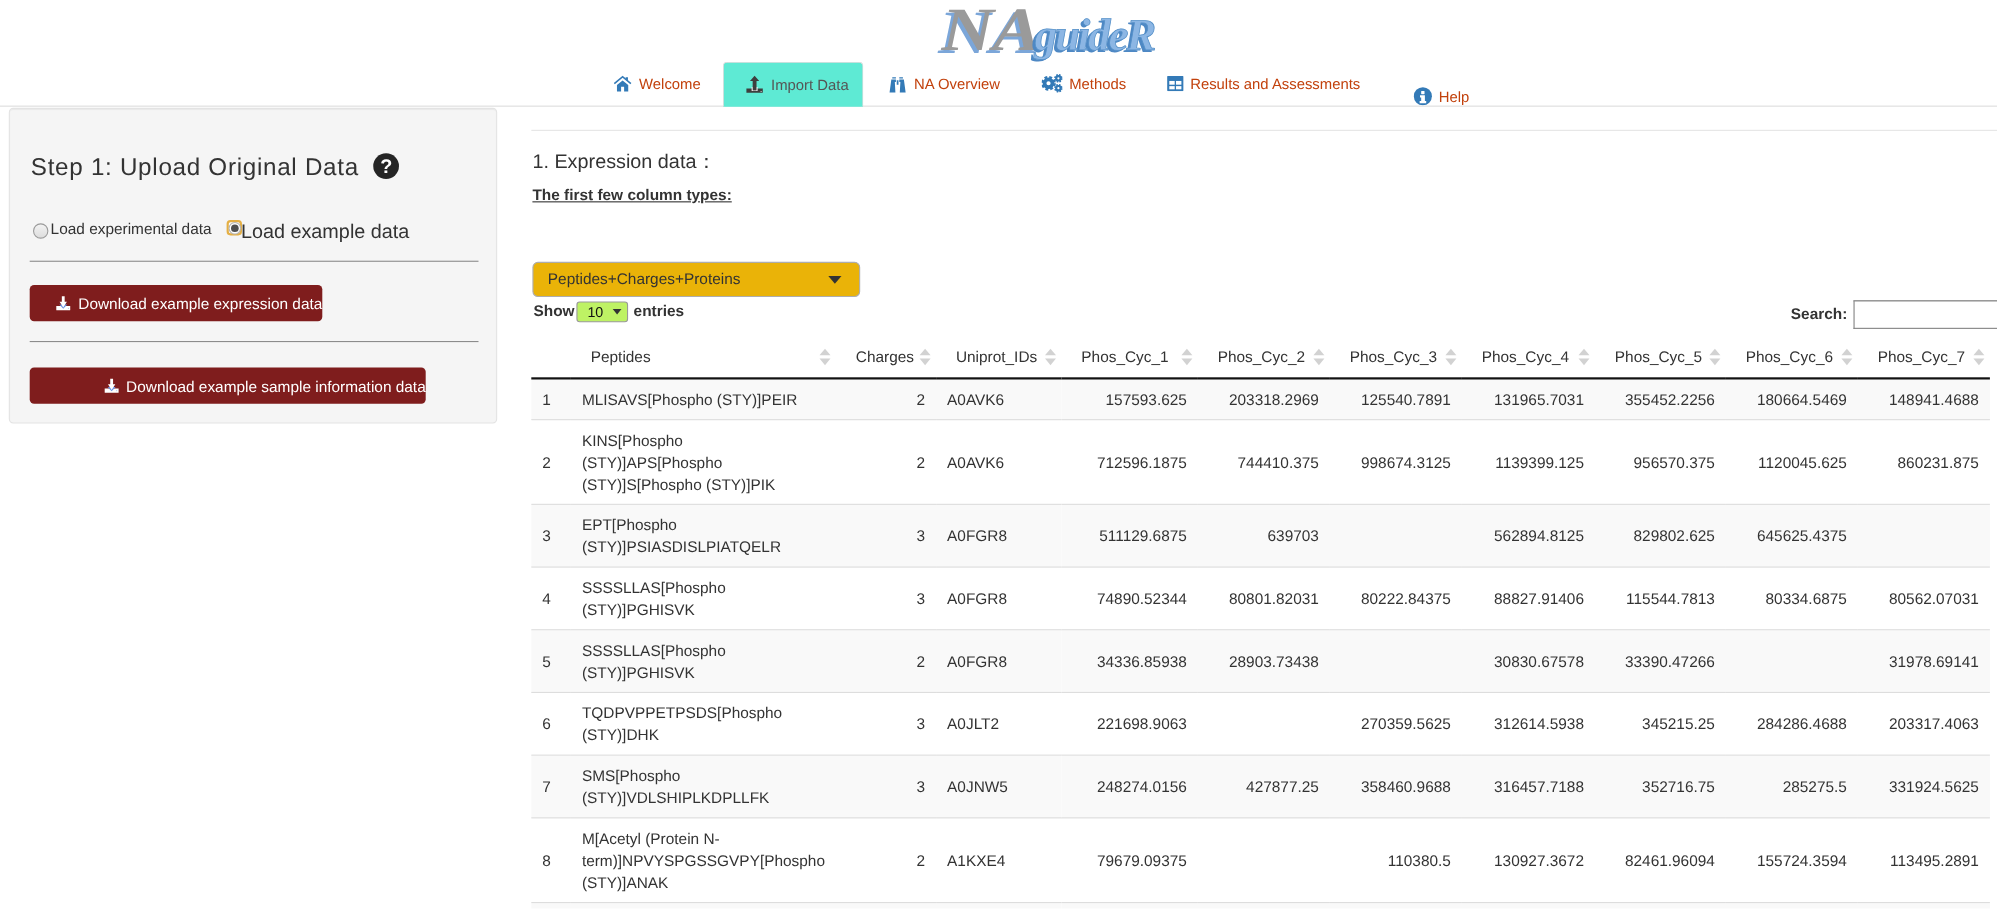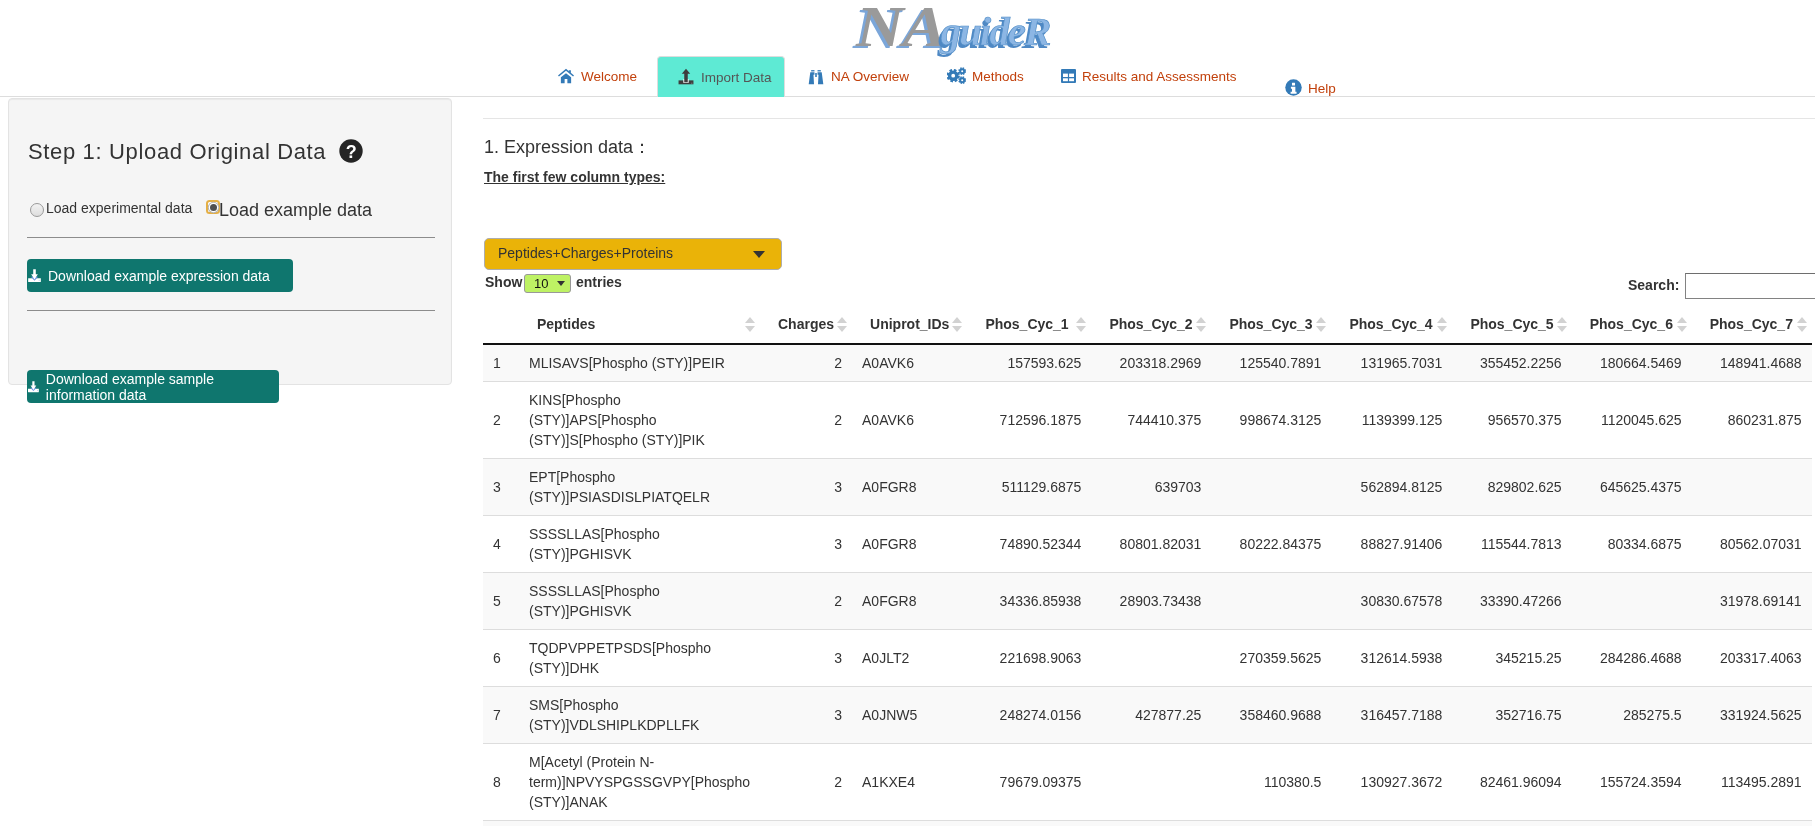--- a/index.html
+++ b/index.html
@@ -12,27 +12,27 @@
 a.navitem {
   position:absolute; top:56px; height:40px; display:flex; align-items:center;
   color:#c2410c; text-decoration:none; font-size:13.5px;
 }
 a.navitem svg { margin-right:6px; }
 .navactive {
   background:#5eead4; border:1px solid #ddd; border-bottom:none;
   border-radius:4px 4px 0 0; color:#555 !important; z-index:3;
 }
 .btnblue {
-  position:absolute; height:33px; background:#0f766e; border-radius:4px;
-  color:#fff; display:flex; align-items:center; justify-content:flex-start; font-size:14px;
+  position:absolute; height:33px; background:#7f1d1d; border-radius:4px;
+  color:#fff; display:flex; align-items:center; justify-content:flex-end; font-size:14px;
 }
 .btnblue svg { margin-right:6px; }
 table.dt { border-collapse:collapse; table-layout:fixed; font-size:14px; color:#333; }
 table.dt th {
-  font-weight:bold; padding:8px 18px 9px 18px; border-bottom:2px solid #111;
+  font-weight:normal; padding:8px 18px 9px 18px; border-bottom:2px solid #111;
   line-height:20px; position:relative; white-space:nowrap; text-align:left;
   vertical-align:middle; overflow:visible;
 }
 table.dt td {
   padding:8px 10px; border-top:1px solid #ddd; line-height:20px;
   vertical-align:middle; white-space:nowrap; overflow:visible;
 }
 table.dt tbody tr:nth-child(odd) { background:#f9f9f9; }
 td.r, th.r { text-align:right; }
 .sorticons { position:absolute; right:5px; top:50%; margin-top:-7.5px; width:10px; height:15px; }
@@ -135,21 +135,21 @@
   <svg width="15" height="15" viewBox="0 0 512 512">
       <path fill="#fff" d="M40 346h432v122a14 14 0 0 1-14 14H54a14 14 0 0 1-14-14z"></path>
       <path fill="#6991e2" d="M256 436 L132 302h248z"></path>
       <path fill="#fff" d="M212 42h88v172h70L256 396 142 214h70z"></path>
       <circle cx="414" cy="414" r="15" fill="#6991e2"></circle>
     </svg>
   Download example expression data</div>
 
 <div class="abs" style="left:27px; top:310px; width:408px; height:1px; background:#8c8c8c;"></div>
 
-<div class="btnblue" style="left:27px; top:334px; width:252px;margin-top:36px;">
+<div class="btnblue" style="left:27px; top:334px; width:360px;">
   <svg width="15" height="15" viewBox="0 0 512 512">
       <path fill="#fff" d="M40 346h432v122a14 14 0 0 1-14 14H54a14 14 0 0 1-14-14z"></path>
       <path fill="#6991e2" d="M256 436 L132 302h248z"></path>
       <path fill="#fff" d="M212 42h88v172h70L256 396 142 214h70z"></path>
       <circle cx="414" cy="414" r="15" fill="#6991e2"></circle>
     </svg>
   Download example sample information data</div>
 
 <div class="abs" style="left:483px; top:118px; width:1402px; height:1px; background:#e5e5e5;"></div>
 

